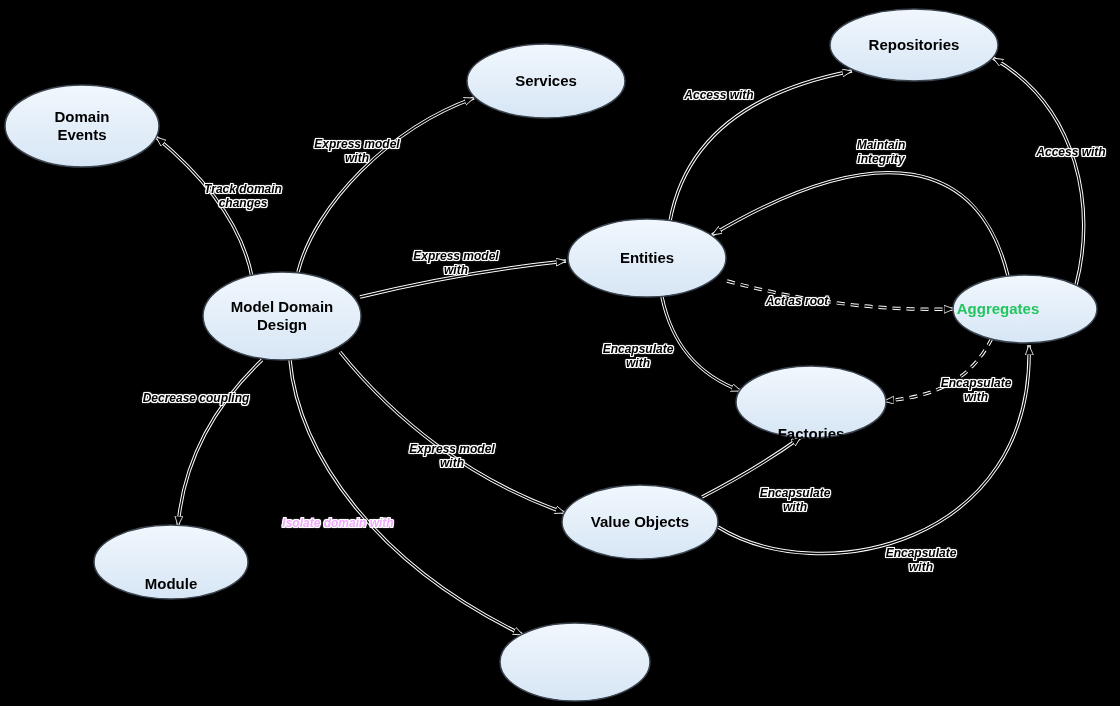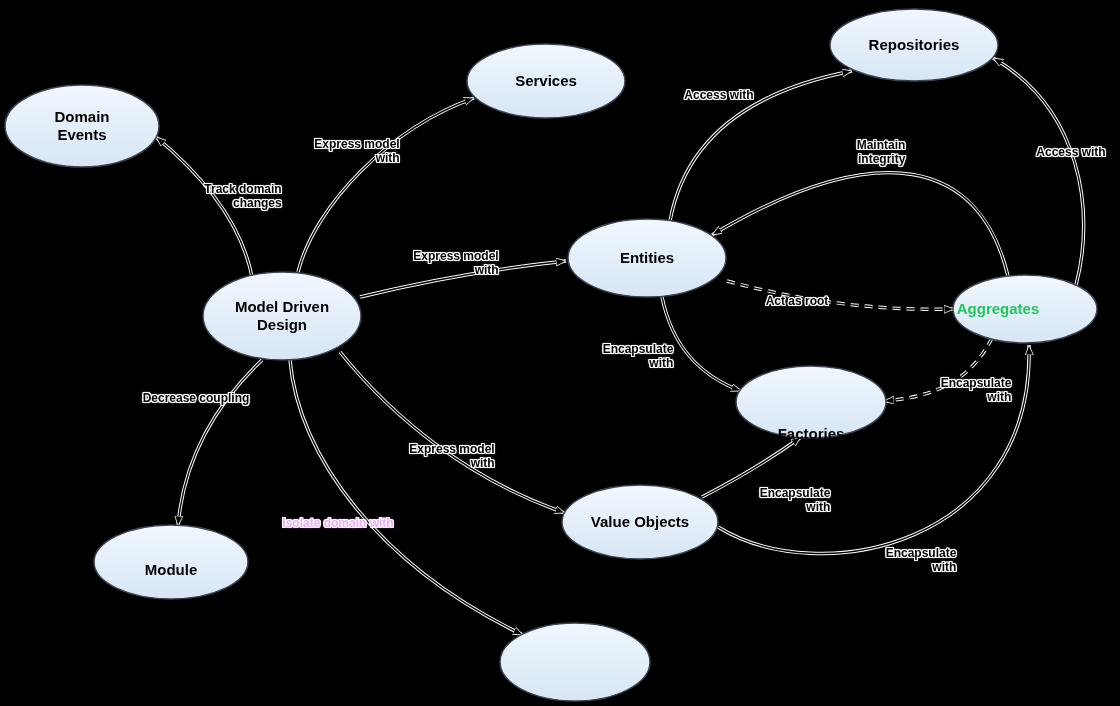--- a/index.html
+++ b/index.html
@@ -17,21 +17,22 @@
     text-align:center;
     font-weight:bold;
     font-size:15px;
     line-height:1.2;
     color:#000;
     white-space:pre-line;
   }
   .edge-label{
     position:absolute;
     transform:translate(-50%,-50%);
-    text-align:right;
+    text-align:center;
+    font-style:italic;
     font-weight:bold;
     font-size:12px;
     line-height:1.2;
     color:#000;
     white-space:pre;
     text-shadow:
       -1px -1px 0 #fff, 0 -1px 0 #fff, 1px -1px 0 #fff,
       -1px  0   0 #fff, 1px  0   0 #fff,
       -1px  1px 0 #fff, 0  1px 0 #fff, 1px 1px 0 #fff,
       0 0 3px #fff;
@@ -121,26 +122,26 @@
         <ellipse cx="171" cy="562" rx="77" ry="37" fill="url(#ng)" stroke="#3a434e" stroke-width="1.5"></ellipse>
         <ellipse cx="575" cy="662" rx="75" ry="39" fill="url(#ng)" stroke="#3a434e" stroke-width="1.5"></ellipse>
       </g>
     </svg>
   <div id="label-layer">
       <div class="node-label" style="left: 82px; top: 126px; color: rgb(0, 0, 0);">Domain
 Events</div>
       <div class="node-label" style="left: 546px; top: 81px; color: rgb(0, 0, 0);">Services</div>
       <div class="node-label" style="left: 914px; top: 45px; color: rgb(0, 0, 0);">Repositories</div>
       <div class="node-label" style="left: 647px; top: 258px; color: rgb(0, 0, 0);">Entities</div>
-      <div class="node-label" style="left: 282px; top: 316px; color: rgb(0, 0, 0);">Model Driven
+      <div class="node-label" style="left: 282px; top: 316px; color: rgb(0, 0, 0);">Model Domain
 Design</div>
       <div class="node-label" style="left: 998px; top: 309px; color: #22c55e;">Aggregates</div>
       <div class="node-label" style="left: 811px; top: 402px; color: rgb(0, 0, 0); margin-top: 32px;">Factories</div>
       <div class="node-label" style="left: 640px; top: 522px; color: rgb(0, 0, 0);">Value Objects</div>
-      <div class="node-label" style="left: 171px; top: 570px; color: rgb(0, 0, 0);">Module</div>
+      <div class="node-label" style="left: 171px; top: 584px; color: rgb(0, 0, 0);">Module</div>
       <div class="edge-label" style="left: 243px; top: 196px; color: rgb(0, 0, 0);">Track domain
 changes</div>
       <div class="edge-label" style="left: 357px; top: 151px; color: rgb(0, 0, 0);">Express model
 with</div>
       <div class="edge-label" style="left: 456px; top: 263px; color: rgb(0, 0, 0);">Express model
 with</div>
       <div class="edge-label" style="left: 452px; top: 456px; color: rgb(0, 0, 0);">Express model
 with</div>
       <div class="edge-label" style="left: 196px; top: 398px; color: rgb(0, 0, 0);">Decrease coupling</div>
       <div class="edge-label" style="left: 338px; top: 523px; color: #f0abfc;">Isolate domain with</div>

